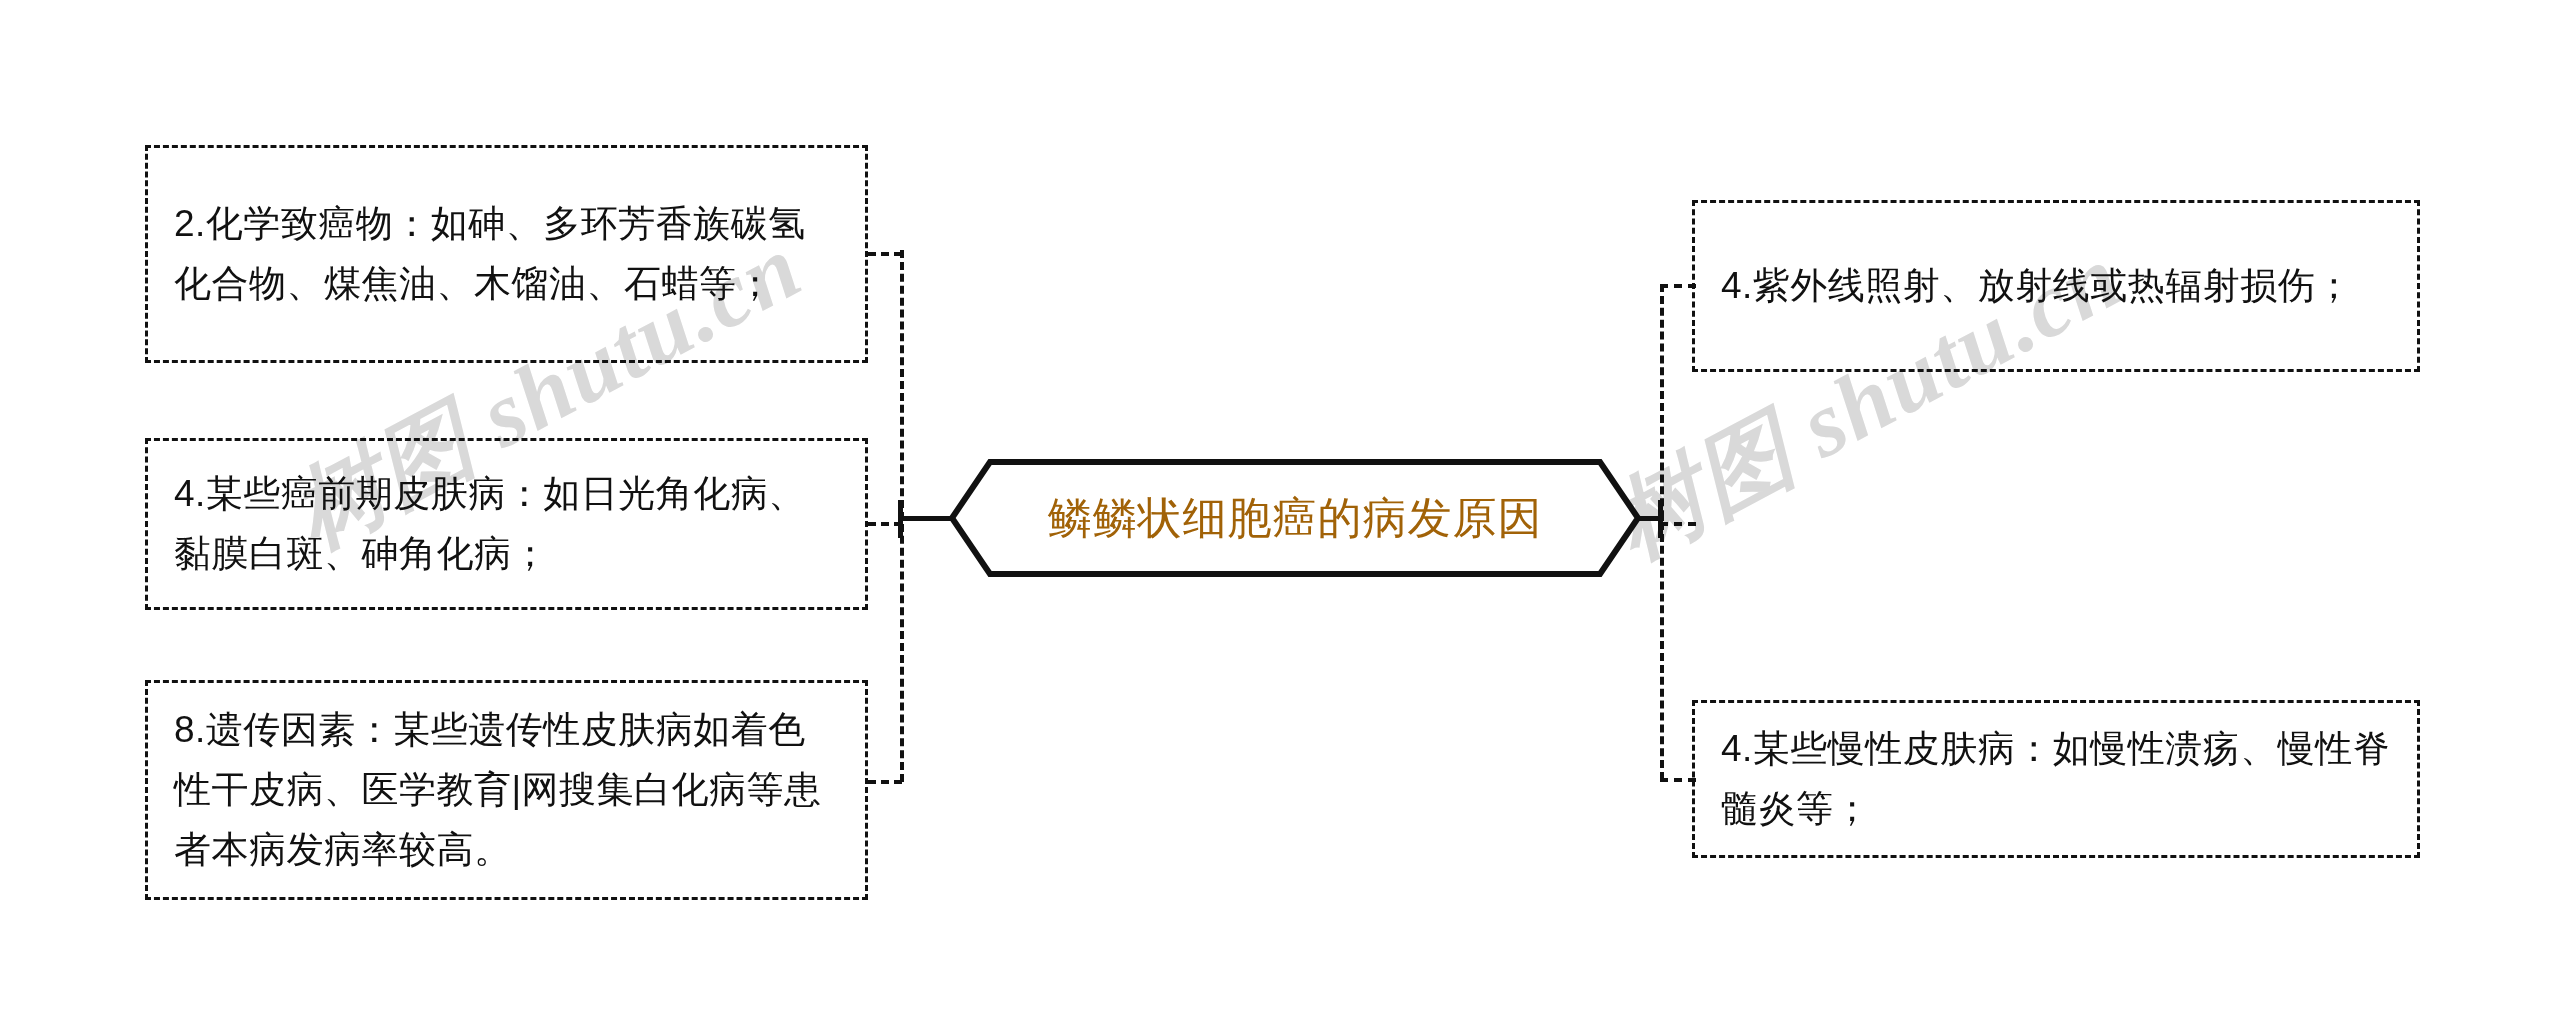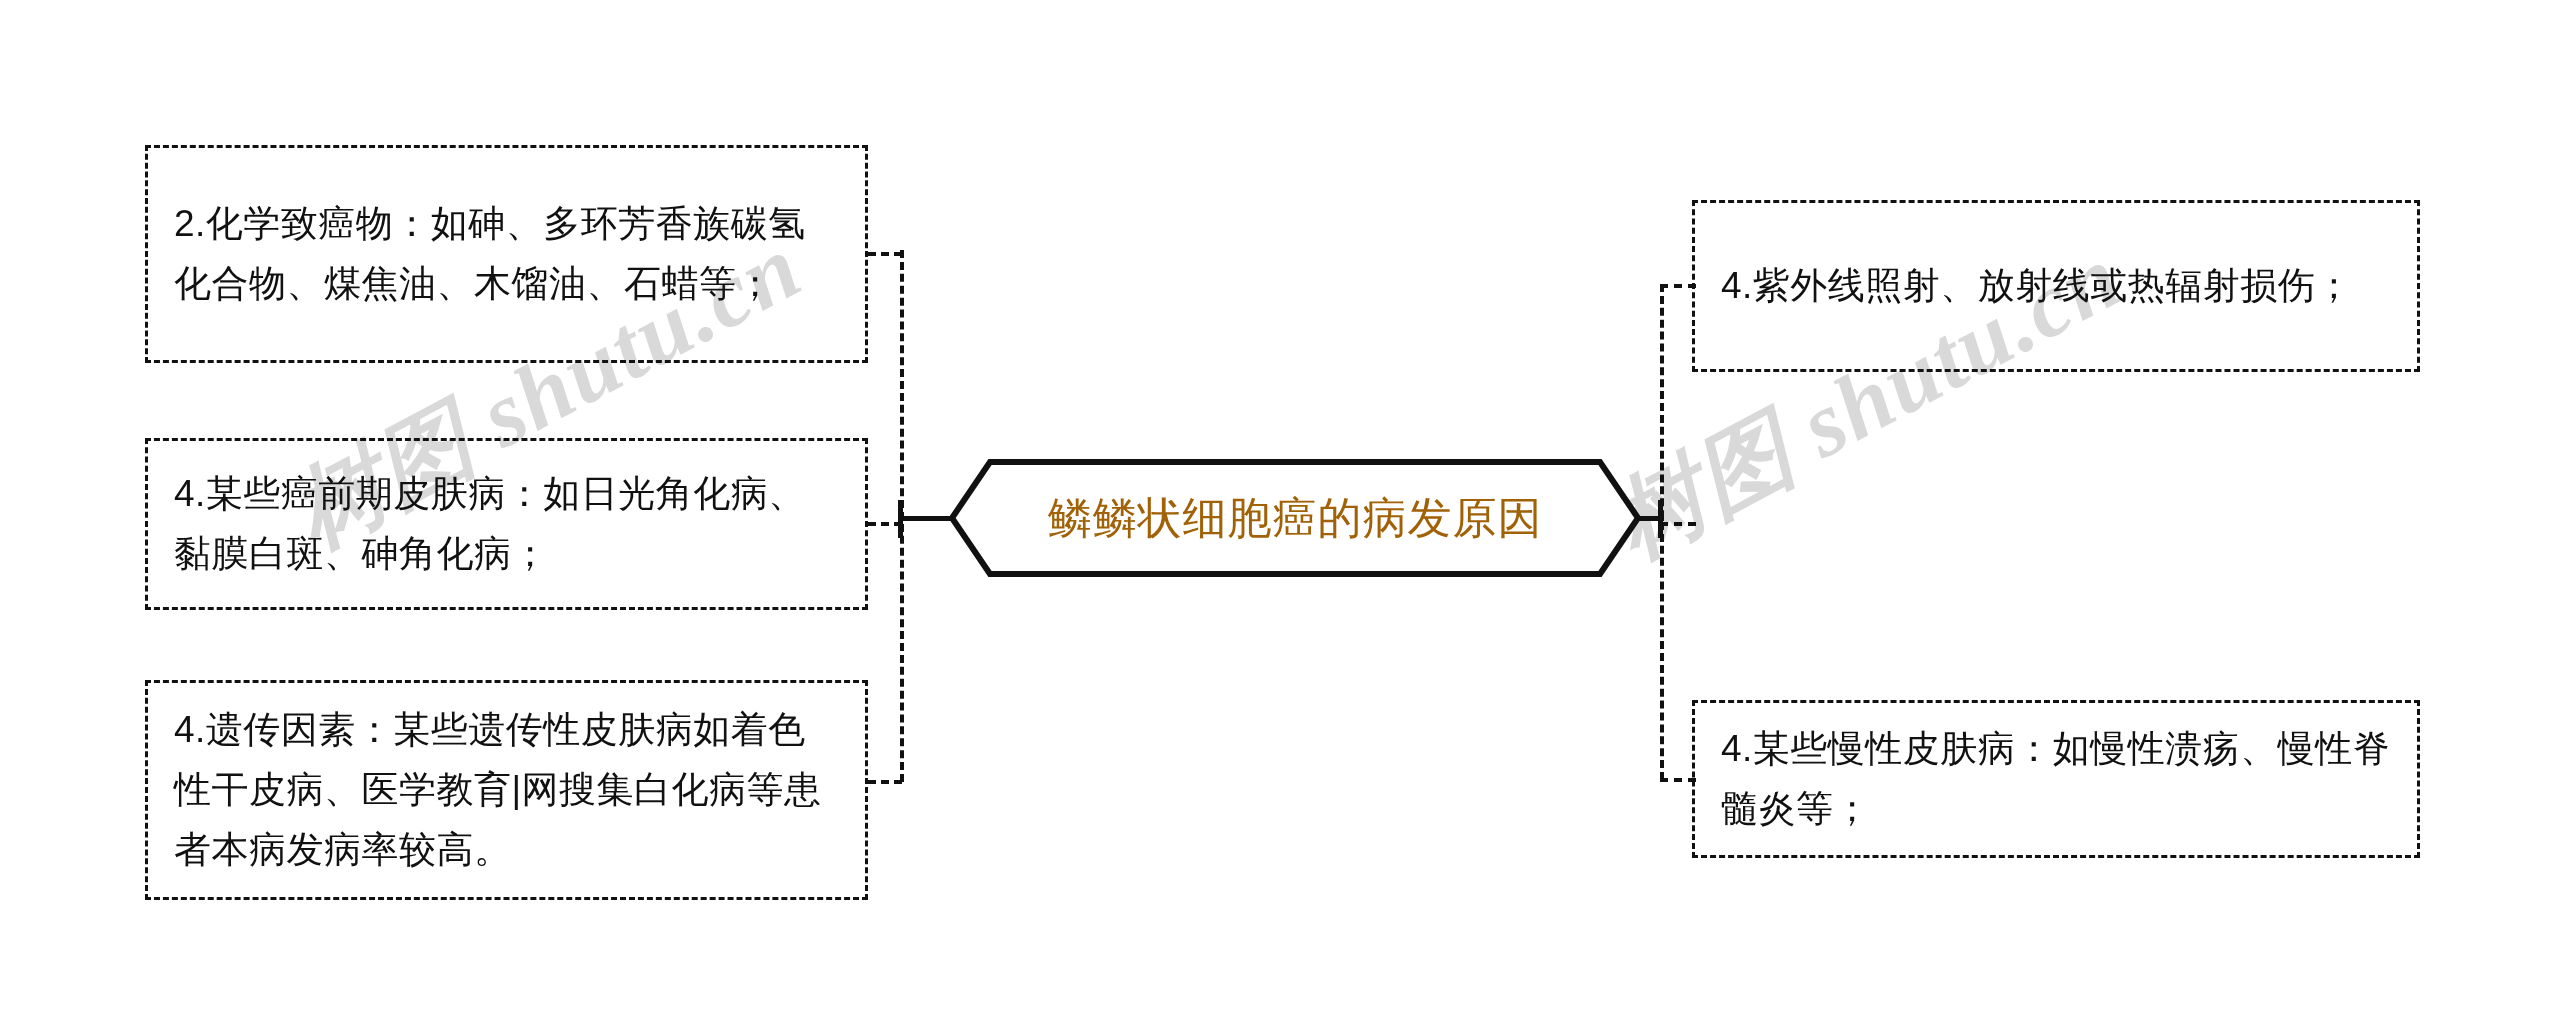--- a/index.html
+++ b/index.html
@@ -147,21 +147,21 @@
 
   <div class="leaf" id="leaf-2">
     <span class="leaf-text">2.化学致癌物：如砷、多环芳香族碳氢化合物、煤焦油、木馏油、石蜡等；</span>
   </div>
 
   <div class="leaf" id="leaf-4">
     <span class="leaf-text">4.某些癌前期皮肤病：如日光角化病、黏膜白斑、砷角化病；</span>
   </div>
 
   <div class="leaf" id="leaf-6">
-    <span class="leaf-text">4.遗传因素：某些遗传性皮肤病如着色性干皮病、医学教育|网搜集白化病等患者本病发病率较高。</span>
+    <span class="leaf-text">8.遗传因素：某些遗传性皮肤病如着色性干皮病、医学教育|网搜集白化病等患者本病发病率较高。</span>
   </div>
 
   <div class="leaf" id="leaf-1">
     <span class="leaf-text">4.紫外线照射、放射线或热辐射损伤；</span>
   </div>
 
 
   <div class="leaf" id="leaf-5">
     <span class="leaf-text">4.某些慢性皮肤病：如慢性溃疡、慢性脊髓炎等；</span>
   </div>

